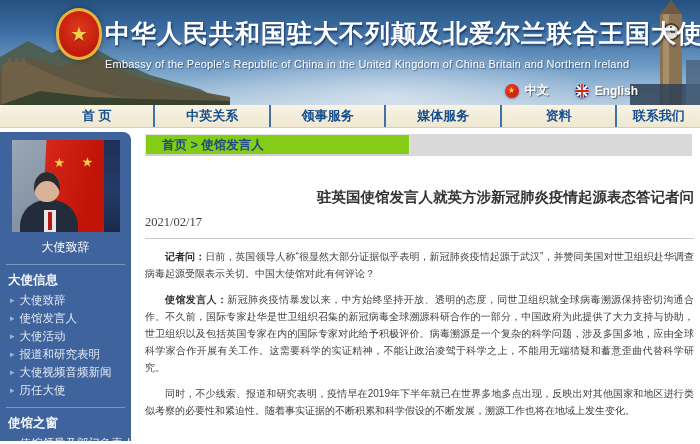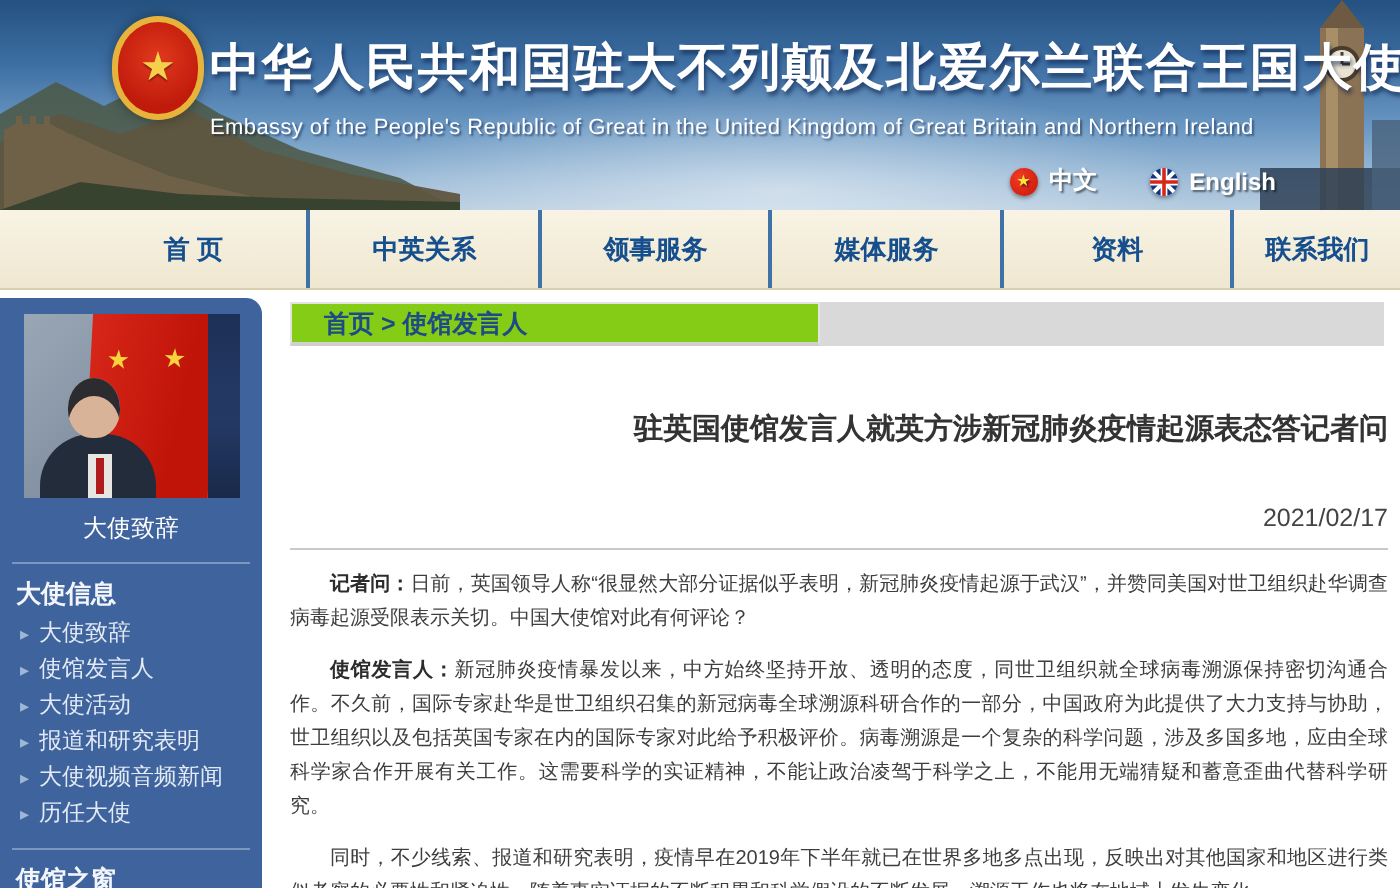--- a/index.html
+++ b/index.html
@@ -26,21 +26,21 @@
     text-shadow:1px 1px 1px rgba(0,20,60,.5); white-space:nowrap; }
   .lang-bar { position:absolute; right:62px; bottom:6px; display:flex; gap:26px; align-items:center; }
   .lang-item { display:flex; align-items:center; gap:6px; color:#fff; font-size:12px;
     font-weight:bold; cursor:pointer; text-shadow:1px 1px 1px rgba(0,0,0,.5); }
   .flag-circle { width:14px; height:14px; border-radius:50%; display:inline-flex;
     align-items:center; justify-content:center; box-shadow:0 1px 2px rgba(0,0,0,.4); }
   .flag-cn { background:radial-gradient(circle at 35% 35%, #f33b24, #c61508); }
   .flag-cn .star { color:#ffe23c; font-size:8px; line-height:1; }
 
   
-  .nav { width:700px; height:40px; background:linear-gradient(180deg,#f8f3e4,#efe7d0);
+  .nav { width:700px; height:23px; background:linear-gradient(180deg,#f8f3e4,#efe7d0);
     display:flex; align-items:stretch; border-bottom:1px solid #d9cfae;padding-left:40px; }
   .nav-item { flex:1.1; display:flex; align-items:center; justify-content:center;
     color:#164f8e; font-size:13px; font-weight:bold; cursor:pointer;
     border-right:2px solid #3f73a8; }
   .nav-item:nth-child(6){ flex:.8; }
   .nav-item:last-child { border-right:none; }
 
   
   .content { display:flex; width:700px; height:313px; padding-top:4px; background:#fff; }
 
@@ -72,21 +72,21 @@
 
   
   .main { flex:1; padding:0 6px 0 14px; }
   .breadcrumb-row { display:flex; height:22px; margin-top:2px; }
   .breadcrumb-tab { background:#84cc16; border:1px solid #e3e3e3; border-bottom:2px solid #cfcfcf;
     padding:2px 26px 0 16px; font-size:12.5px; font-weight:bold; color:#1c4b85;
     white-space:nowrap; cursor:pointer; min-width:265px; }
   .breadcrumb-rest { flex:1; background:#d9d9d9; margin-right:2px; }
   .article-title { text-align:right; font-size:14.5px; font-weight:bold; color:#333;
     margin-top:32px; }
-  .article-date { text-align:right; font-size:12.5px; color:#444; margin-top:28px; }
+  .article-date { text-align:left; font-size:12.5px; color:#444; margin-top:8px;font-family:Liberation Serif, serif; }
   .article-hr { border:none; border-top:1px solid #c9c9c9; margin:8px 0 2px 0; }
   .article-body p { font-size:10px; color:#3e3e3e; line-height:17px; text-indent:2em;
     margin-top:9px; text-align:justify; }
   .article-body b { color:#2c2c2c; }
 </style>
 </head>
 <body>
 
 <div class="page">
 
@@ -110,21 +110,21 @@
       <rect x="0" y="84" width="70" height="21" fill="#2e4156" opacity="0.85"></rect>
       <rect x="56" y="60" width="14" height="45" fill="#49617c" opacity="0.8"></rect>
     </svg>
 
     <div class="emblem">
       <span class="star">★</span>
     </div>
 
     <div class="banner-titles">
       <div class="banner-title">中华人民共和国驻大不列颠及北爱尔兰联合王国大使馆</div>
-      <div class="banner-subtitle">Embassy of the People's Republic of Great in the United Kingdom of Great Britain and Northern Ireland</div>
+      <div class="banner-subtitle">Embassy of the People's Republic of China in the United Kingdom of China Britain and Northern Ireland</div>
     </div>
 
     <div class="lang-bar">
       <span class="lang-item">
         <span class="flag-circle flag-cn">
             <span class="star">★</span>
           </span>
         <span>中文</span>
       </span>
       <span class="lang-item">

